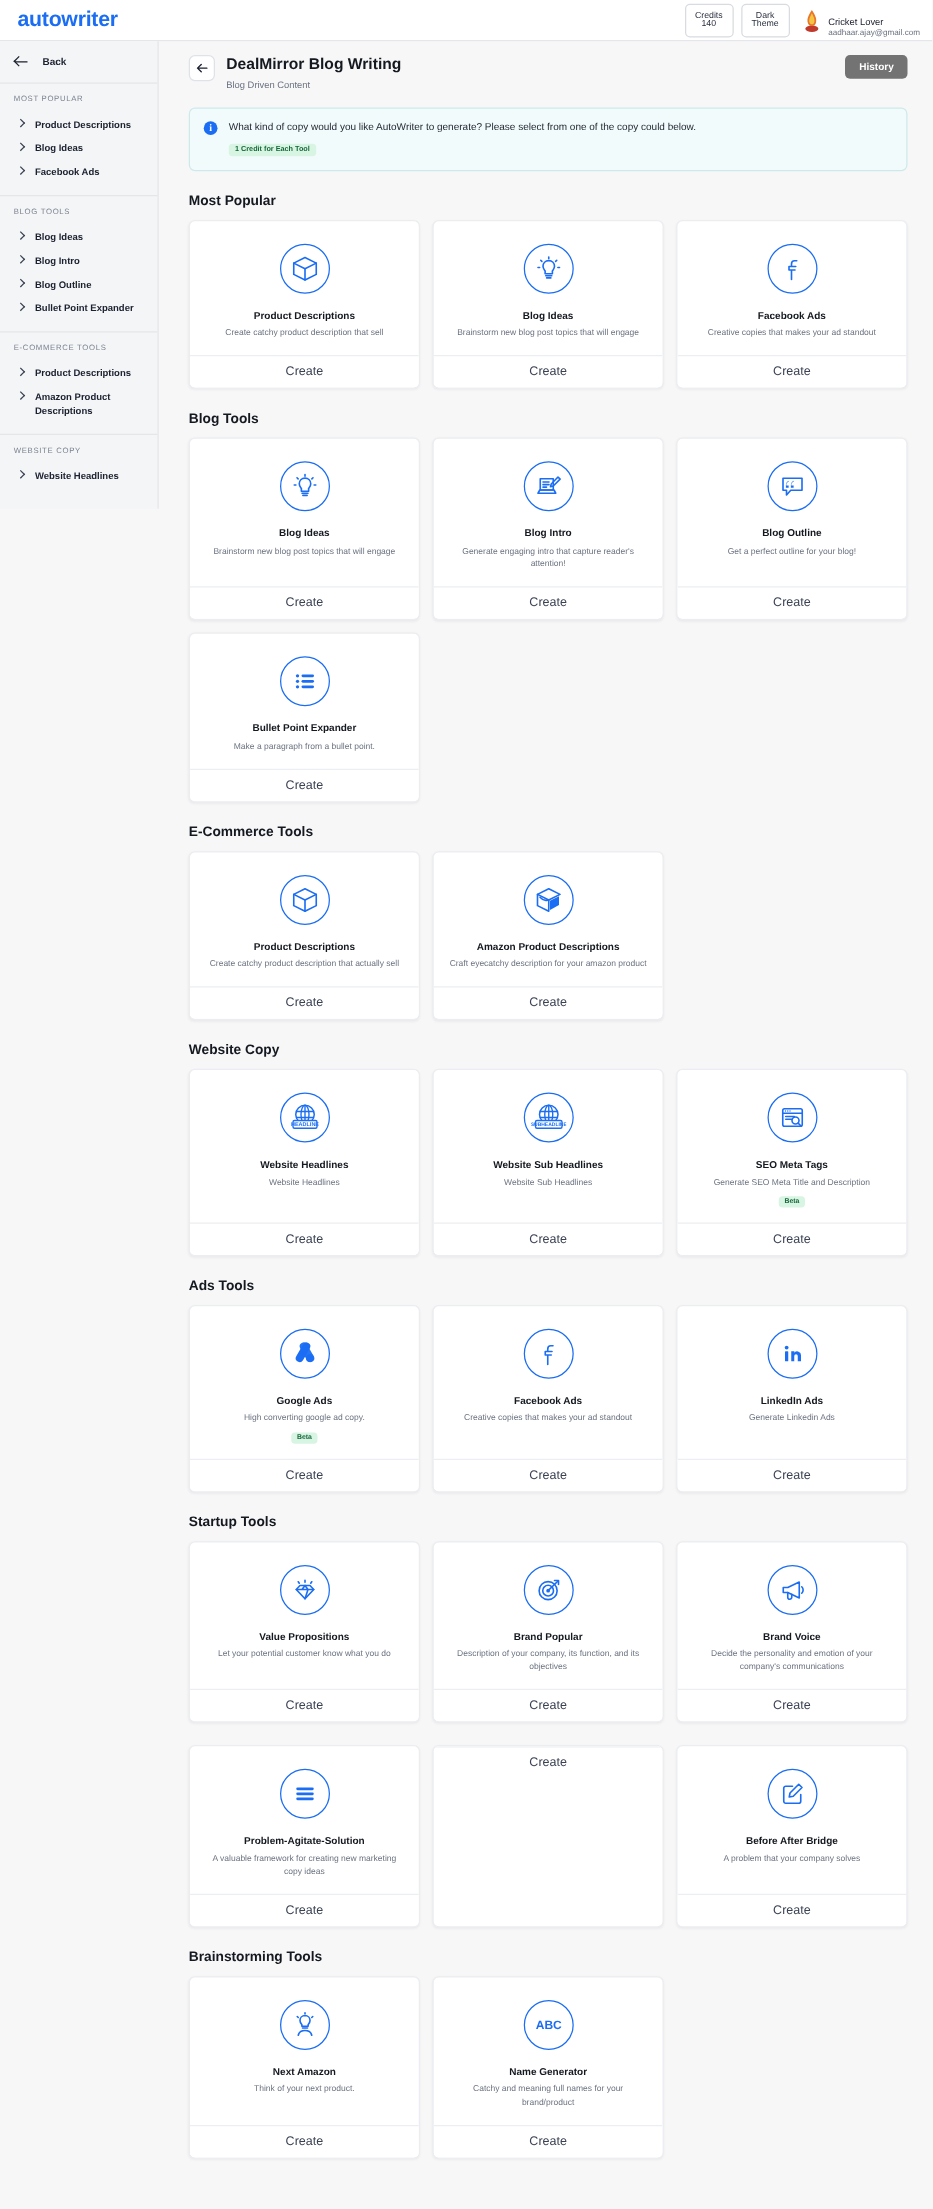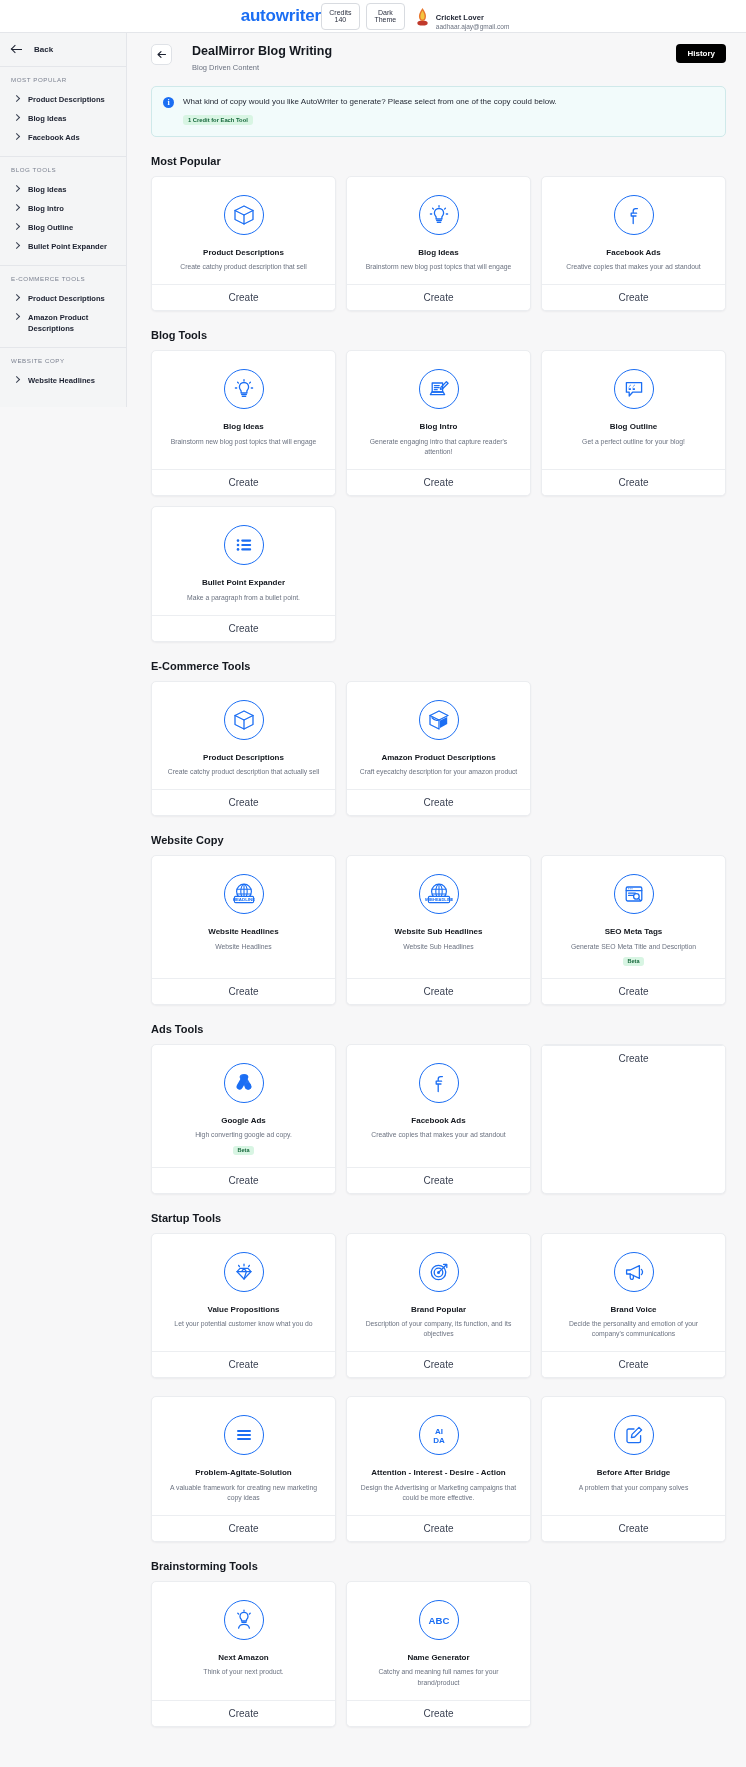--- a/index.html
+++ b/index.html
@@ -11,21 +11,21 @@
   }
   body { width: 746px; overflow-x: hidden; }
 
   
   .topbar {
     height: 33px;
     background: #ffffff;
     border-bottom: 1px solid #e4e6ea;
     display: flex;
     align-items: center;
-    justify-content: center;
+    justify-content: space-between;
     padding: 0 10px 0 14px;
   }
   .brand {
     font-size: 17px;
     font-weight: 700;
     color: #1b6ef3;
     letter-spacing: -0.2px;
   }
   .topright { display: flex; align-items: center; gap: 6px; }
   .pillbox {
@@ -41,21 +41,21 @@
     padding: 0 5px;
     line-height: 1.05;
   }
   .pillbox .t1 { font-size: 7px; color: #2b3040; }
   .pillbox .t2 { font-size: 7px; color: #2b3040; }
   .userbox { display: flex; align-items: center; gap: 5px; margin-left: 3px; }
   .avatar {
     width: 17px; height: 19px;
     display: flex; align-items: flex-end; justify-content: center;
   }
-  .uname { font-size: 7.5px; font-weight: 700; color: #1c2130; line-height: 1.25; margin-top: 12px; }
+  .uname { font-size: 7.5px; font-weight: 400; color: #1c2130; line-height: 1.25; margin-top: 12px; }
   .umail { font-size: 6.5px; color: #6b7280; line-height: 1.25; }
 
   
   .wrap { display: flex; align-items: flex-start; }
 
   
   .sidebar {
     width: 127px;
     flex: 0 0 127px;
     background: #f4f5f6;
@@ -99,31 +99,31 @@
   }
   .chev::after {
     content: ""; position: absolute; left: 0; top: 1.2px;
     width: 4.2px; height: 4.2px;
     border-right: 1.2px solid #3b4253; border-top: 1.2px solid #3b4253;
     transform: rotate(45deg);
   }
 
   
   .main { flex: 1 1 auto; padding: 10px 20px 18px 24px; min-width: 0; }
-  .page-head { display: flex; align-items: flex-start; gap: 20px; }
+  .page-head { display: flex; align-items: flex-start; gap: 9px; }
   .back-btn {
     width: 21px; height: 21px; border: 1px solid #dfe2e7; border-radius: 5px;
     background: #fff; display: flex; align-items: center; justify-content: center;
     flex: 0 0 auto; margin-top: 1px;
   }
   .head-text { flex: 1 1 auto; }
   .page-title { font-size: 12.5px; font-weight: 700; color: #14181f; line-height: 1.3; }
   .page-sub { font-size: 7.5px; color: #6b7280; margin-top: 4px; }
   .history-btn {
-    background: #000000; color: #fff; border: none; border-radius: 4px;
+    background: #737373; color: #fff; border: none; border-radius: 4px;
     font-size: 8px; font-weight: 700; padding: 5px 11px;
     font-family: "Liberation Sans", sans-serif; cursor: pointer;
     margin-top: 1px; flex: 0 0 auto;
   }
 
   .notice {
     margin-top: 14px;
     background: #f2fbfb;
     border: 1px solid #cfe9ea;
     border-radius: 5px;
@@ -532,20 +532,31 @@
                   <svg width="24" height="24" viewBox="0 0 24 24">
                     <path stroke="#1b6ef3" fill="none" stroke-width="1.3" stroke-linecap="round" stroke-linejoin="round" d="M15.4 5.6 H13.6 C12 5.6 11.2 6.6 11.2 8.1 V10.2 H9.2 V13 H11.2 V20.6 M9.2 13 H14 M11.2 10.2 H14.6"></path>
                   </svg>
                 </div>
                 <div class="card-title">Facebook Ads</div>
                 <div class="card-desc">Creative copies that makes your ad standout</div>
               </div>
               <div class="card-foot">Create</div>
             </div>
             <div class="card">
+              <div class="card-body">
+                <div class="icon-circle">
+                  <svg width="24" height="24" viewBox="0 0 24 24">
+                    <rect x="6" y="10" width="2.6" height="8" rx="0.5" fill="#1b6ef3"></rect>
+                    <circle cx="7.3" cy="7" r="1.5" fill="#1b6ef3"></circle>
+                    <path d="M11 10 h2.5 v1.2 a3 3 0 0 1 5.3 2 V18 H16.2 v-4.2 a1.4 1.4 0 0 0 -2.8 0 V18 H11 Z" fill="#1b6ef3"></path>
+                  </svg>
+                </div>
+                <div class="card-title">LinkedIn Ads</div>
+                <div class="card-desc">Generate Linkedin Ads</div>
+              </div>
               <div class="card-foot">Create</div>
             </div>
           </div>
         </div>
         <div class="section">
           <div class="section-title">Startup Tools</div>
           <div class="grid">
             <div class="card">
               <div class="card-body">
                 <div class="icon-circle">
@@ -602,30 +613,20 @@
                     <rect x="5" y="11" width="14" height="2.1" rx="1.05" fill="#1b6ef3"></rect>
                     <rect x="5" y="15" width="14" height="2.1" rx="1.05" fill="#1b6ef3"></rect>
                   </svg>
                 </div>
                 <div class="card-title">Problem-Agitate-Solution</div>
                 <div class="card-desc">A valuable framework for creating new marketing copy ideas</div>
               </div>
               <div class="card-foot">Create</div>
             </div>
             <div class="card">
-              <div class="card-body">
-                <div class="icon-circle">
-                  <svg width="26" height="26" viewBox="0 0 26 26">
-                    <text x="13" y="12.4" font-size="8" font-weight="bold" fill="#1b6ef3" text-anchor="middle" font-family="Liberation Sans, sans-serif">AI</text>
-                    <text x="13" y="21.2" font-size="8" font-weight="bold" fill="#1b6ef3" text-anchor="middle" font-family="Liberation Sans, sans-serif">DA</text>
-                  </svg>
-                </div>
-                <div class="card-title">Attention - Interest - Desire - Action</div>
-                <div class="card-desc">Design the Advertising or Marketing campaigns that could be more effective.</div>
-              </div>
               <div class="card-foot">Create</div>
             </div>
             <div class="card">
               <div class="card-body">
                 <div class="icon-circle">
                   <svg width="24" height="24" viewBox="0 0 24 24">
                     <path stroke="#1b6ef3" fill="none" stroke-width="1.3" stroke-linecap="round" stroke-linejoin="round" d="M18.6 12.6 V18 a1.6 1.6 0 0 1 -1.6 1.6 H6.6 A1.6 1.6 0 0 1 5 18 V7.6 A1.6 1.6 0 0 1 6.6 6 H12"></path>
                     <path stroke="#1b6ef3" fill="none" stroke-width="1.3" stroke-linecap="round" stroke-linejoin="round" d="M17 4.4 L19.6 7 L12.6 14 L9.4 14.6 L10 11.4 Z"></path>
                   </svg>
                 </div>

